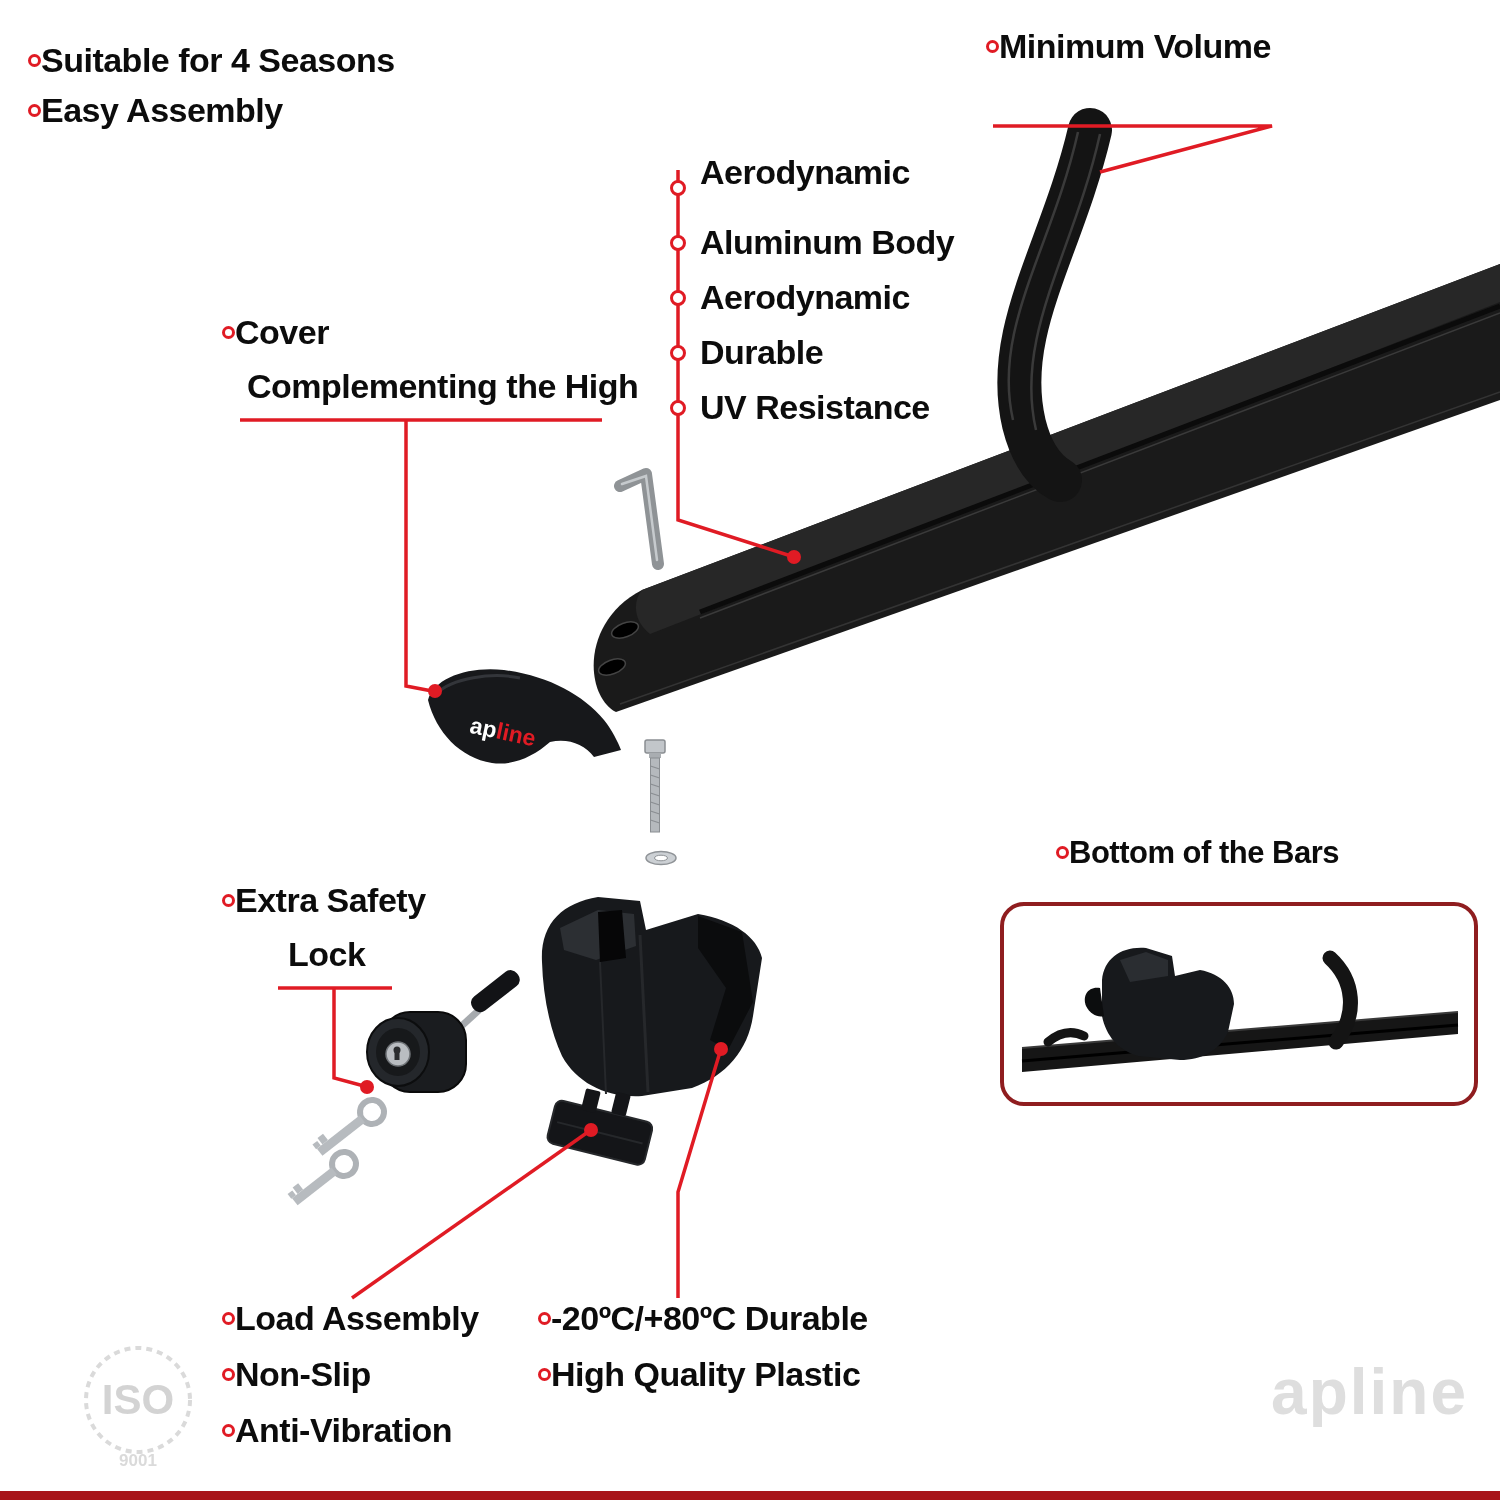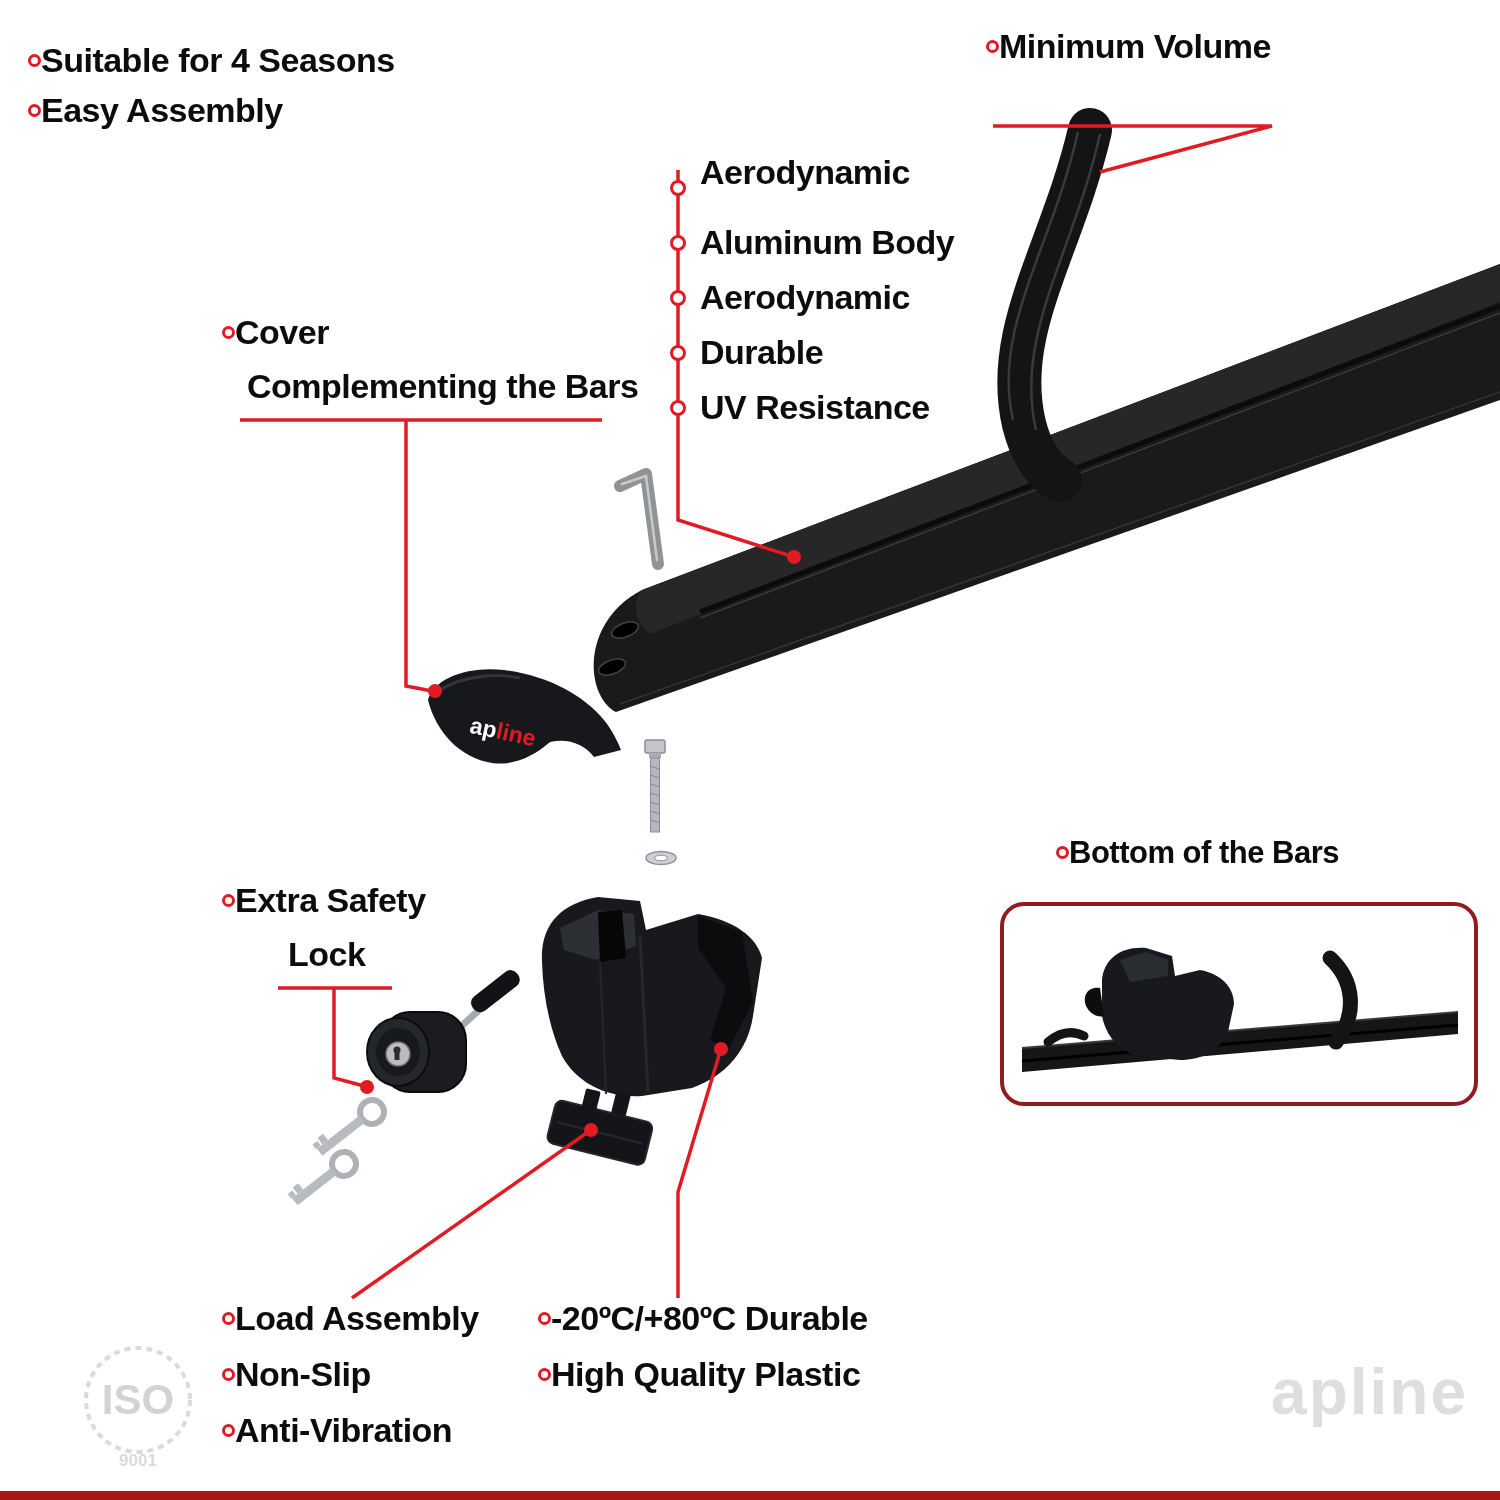--- a/index.html
+++ b/index.html
@@ -183,21 +183,21 @@
   </div>
   <div class="li" style="left:700px; top:387px">
     <span class="txt">UV Resistance</span>
   </div>
 
   <div class="li" style="left:222px; top:312px">
     <span class="ring"></span>
     <span class="txt">Cover</span>
   </div>
   <div class="li" style="left:247px; top:366px">
-    <span class="txt">Complementing the Bars</span>
+    <span class="txt">Complementing the High</span>
   </div>
 
   <div class="li" style="left:222px; top:880px">
     <span class="ring"></span>
     <span class="txt">Extra Safety</span>
   </div>
   <div class="li" style="left:288px; top:934px">
     <span class="txt">Lock</span>
   </div>
 

